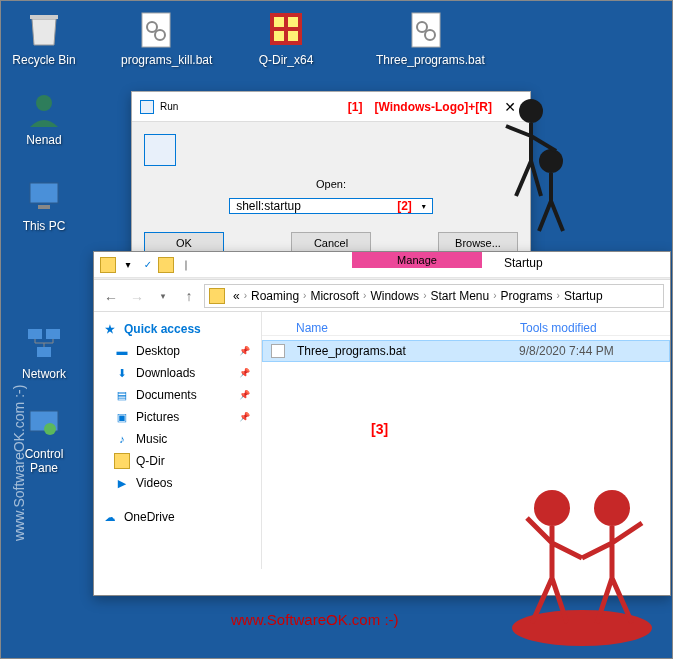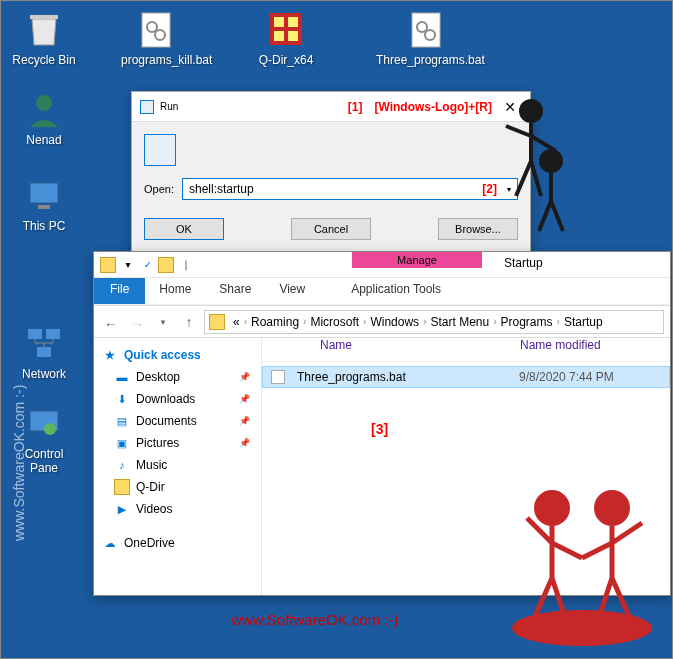--- a/index.html
+++ b/index.html
@@ -13,21 +13,21 @@
     
     .run-dialog { position: absolute; top: 90px; left: 130px; width: 400px; background: #f0f0f0; border: 1px solid #aaa; box-shadow: 0 4px 12px rgba(0,0,0,0.3); }
     .run-title { height: 30px; background: #fff; display: flex; align-items: center; padding: 0 8px; border-bottom: 1px solid #ddd; }
     .run-title .sq { width: 14px; height: 14px; border: 1px solid #0078d7; margin-right: 6px; background: #e8f0fa; }
     .run-title .t { font-size: 10px; flex: 1; }
     .run-title .close { width: 24px; text-align: center; font-size: 14px; cursor: pointer; }
     .run-title .ann { color: red; font-weight: bold; font-size: 12px; margin: 0 6px; }
     .run-body { padding: 12px; display: flex; gap: 10px; }
     .run-body .big-icon { width: 32px; height: 32px; border: 1px solid #0078d7; background: #e8f0fa; flex-shrink: 0; }
     .run-body .msg { font-size: 11px; color: #000; }
-    .run-open-row { padding: 0 12px 10px; display: flex; align-items: center; gap: 8px; }
+    .run-open-row { padding: 0 12px 10px; display: flex; align-items: center; gap: 8px; flex-direction: column; }
     .run-open-row label { font-size: 11px; }
     .run-open-row .input-wrap { flex: 1; display: flex; border: 1px solid #0078d7; background: #fff; height: 22px; }
     .run-open-row input { border: none; flex: 1; padding: 0 6px; font-size: 12px; outline: none; }
     .run-open-row .ann2 { color: red; font-weight: bold; font-size: 12px; padding-right: 4px; display: flex; align-items: center; }
     .run-open-row .drop { width: 16px; display: flex; align-items: center; justify-content: center; font-size: 8px; cursor: pointer; }
     .run-buttons { padding: 8px 12px 14px; display: flex; justify-content: space-between; gap: 8px; }
     .run-buttons button { width: 80px; height: 22px; font-size: 11px; background: #e1e1e1; border: 1px solid #adadad; cursor: pointer; }
     .run-buttons button.primary { border: 1px solid #0078d7; }
     
     
@@ -45,21 +45,21 @@
     .exp-nav .crumb-bar .ci { width: 16px; height: 16px; background: #ffd966; border: 1px solid #c9a227; margin-right: 4px; }
     .exp-nav .crumb-bar .crumb { padding: 0 4px; white-space: nowrap; }
     .exp-nav .crumb-bar .sep { color: #888; font-size: 10px; }
     .exp-body { display: flex; height: calc(100% - 86px); }
     .exp-sidebar { width: 168px; background: #fff; border-right: 1px solid #e5e5e5; overflow-y: auto; padding: 6px 0; }
     .exp-sidebar .sb-item { display: flex; align-items: center; padding: 3px 10px 3px 20px; font-size: 12px; gap: 6px; cursor: pointer; }
     .exp-sidebar .sb-item.qa { padding-left: 8px; color: #0078d7; font-weight: 600; }
     .exp-sidebar .sb-item .si-icon { width: 16px; height: 16px; display: flex; align-items: center; justify-content: center; font-size: 11px; }
     .exp-sidebar .sb-item .pin { color: #888; font-size: 9px; margin-left: auto; }
     .exp-content { flex: 1; }
-    .exp-cols { display: flex; height: 24px; border-bottom: 1px solid #eee; font-size: 12px; color: #4c1d95; align-items: flex-start; gap: 24px; }
+    .exp-cols { display: flex; height: 24px; border-bottom: 1px solid #eee; font-size: 12px; color: #3b82f6; align-items: flex-end; }
     .exp-cols .c1 { width: 30px; }
     .exp-cols .c2 { flex: 1; padding-left: 4px; }
     .exp-cols .c3 { width: 150px; }
     .exp-row { display: flex; height: 22px; align-items: center; font-size: 12px; background: #cce8ff; border: 1px solid #99d1ff; margin-top: 4px; }
     .exp-row .c1 { width: 30px; display: flex; justify-content: center; }
     .exp-row .c1 .fi { width: 14px; height: 14px; background: #fff; border: 1px solid #aaa; }
     .exp-row .c2 { flex: 1; padding-left: 4px; }
     .exp-row .c3 { width: 150px; color: #555; margin-left: 35px; }
     .ann3 { position: absolute; top: 420px; left: 370px; color: red; font-weight: bold; font-size: 14px; }
     
@@ -185,27 +185,20 @@
     <div class="mini-icon"></div>
     <div class="tb-btn">▾</div>
     <div class="tb-btn" style="color:#0078d7">✓</div>
     <div class="mini-icon"></div>
     <div class="tb-btn">｜</div>
     <div class="group-manage" style="position:absolute;left:258px;top:0;width:130px;text-align:center">
       <div class="mg" style="background:#ec4899;font-size:11px;padding:2px">Manage</div>
     </div>
     <div style="position:absolute;left:410px;top:4px;font-size:12px">Startup</div>
   </div>
-  <div class="exp-ribbon-tabs">
-    <div class="file-tab">File</div>
-    <div class="tab">Home</div>
-    <div class="tab">Share</div>
-    <div class="tab">View</div>
-    <div class="tab" style="margin-left:18px">Application Tools</div>
-  </div>
   <div class="exp-ribbon"></div>
   <div class="exp-nav">
     <div class="nav-btn">←</div>
     <div class="nav-btn" style="color:#ccc">→</div>
     <div class="nav-btn" style="font-size:9px">▾</div>
     <div class="nav-btn">↑</div>
     <div class="crumb-bar">
       <div class="ci"></div>
       <span class="crumb">«</span>
         <span class="sep">›</span>
@@ -262,21 +255,21 @@
         </div>
       <div class="sb-item" style="margin-top:12px;padding-left:8px">
           <span class="si-icon" style="color:#0078d7">☁</span>
           <span>OneDrive</span>
         </div>
     </div>
     <div class="exp-content">
       <div class="exp-cols">
         <div class="c1"></div>
         <div class="c2">Name</div>
-        <div class="c3">Name modified</div>
+        <div class="c3">Tools modified</div>
       </div>
       <div class="exp-row">
         <div class="c1">
             <div class="fi"></div>
           </div>
         <div class="c2">Three_programs.bat</div>
         <div class="c3">9/8/2020 7:44 PM</div>
       </div>
     </div>
   </div>

